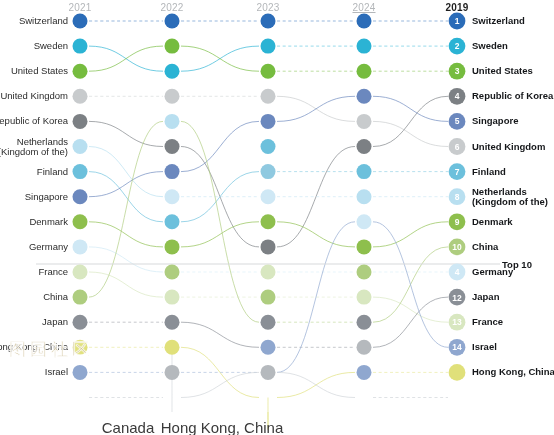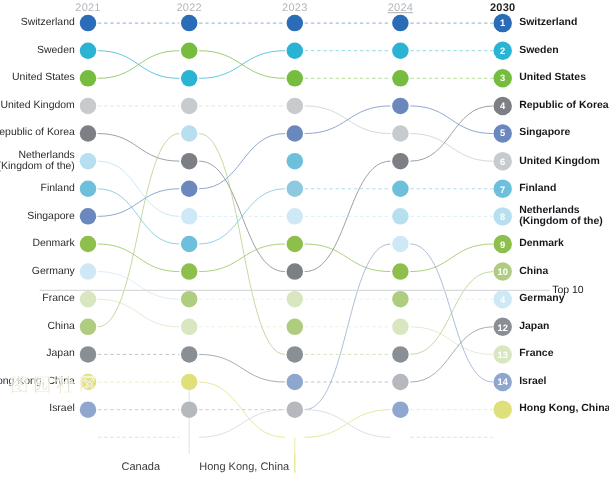--- a/index.html
+++ b/index.html
@@ -51,29 +51,29 @@
     font-weight:bold;
     color:#ffffff;
     transform:translate(-50%,-50%);
     pointer-events:none;
     white-space:nowrap;
   }
 
   .top10-label{
     position:absolute;
     font-size:9.5px;
-    font-weight:normal;
+    font-weight:bold;
     color:#15171a;
     white-space:nowrap;
     transform:translateY(-50%);
   }
 
   .bottom-note{
     position:absolute;
-    font-size:10px;
+    font-size:15px;
     color:#3a3a3a;
     white-space:nowrap;
     transform:translateX(-50%);
     text-align:right;
   }
 
   
   #watermark{
     position:absolute;
     left:4px;top:338px;
@@ -255,21 +255,21 @@
         <circle cx="457" cy="347.3" r="8.4" fill="#8fa7cf"></circle>
         <circle cx="457" cy="372.40000000000003" r="8.4" fill="#e0e07a"></circle>
       </g>
   </svg>
 
   <div id="year-headers">
       <div class="year-label" style="left: 80px; top: 2px;">2021</div>
       <div class="year-label" style="left: 172px; top: 2px;">2022</div>
       <div class="year-label" style="left: 268px; top: 2px;">2023</div>
       <div class="year-label" style="left: 364px; top: 2px; text-decoration: underline;">2024</div>
-      <div class="year-label current" style="left: 457px; top: 2px;">2030</div>
+      <div class="year-label current" style="left: 457px; top: 2px;">2019</div>
     </div>
   <div id="left-labels">
       <div class="left-label" style="right: 486px; top: 21px;">Switzerland</div>
       <div class="left-label" style="right: 486px; top: 46.1px;">Sweden</div>
       <div class="left-label" style="right: 486px; top: 71.2px;">United States</div>
       <div class="left-label" style="right: 486px; top: 96.3px;">United Kingdom</div>
       <div class="left-label" style="right: 486px; top: 121.4px;">Republic of Korea</div>
       <div class="left-label two-line" style="right: 486px; top: 146.5px;">
         <div>Netherlands</div>
         <div>(Kingdom of the)</div>

